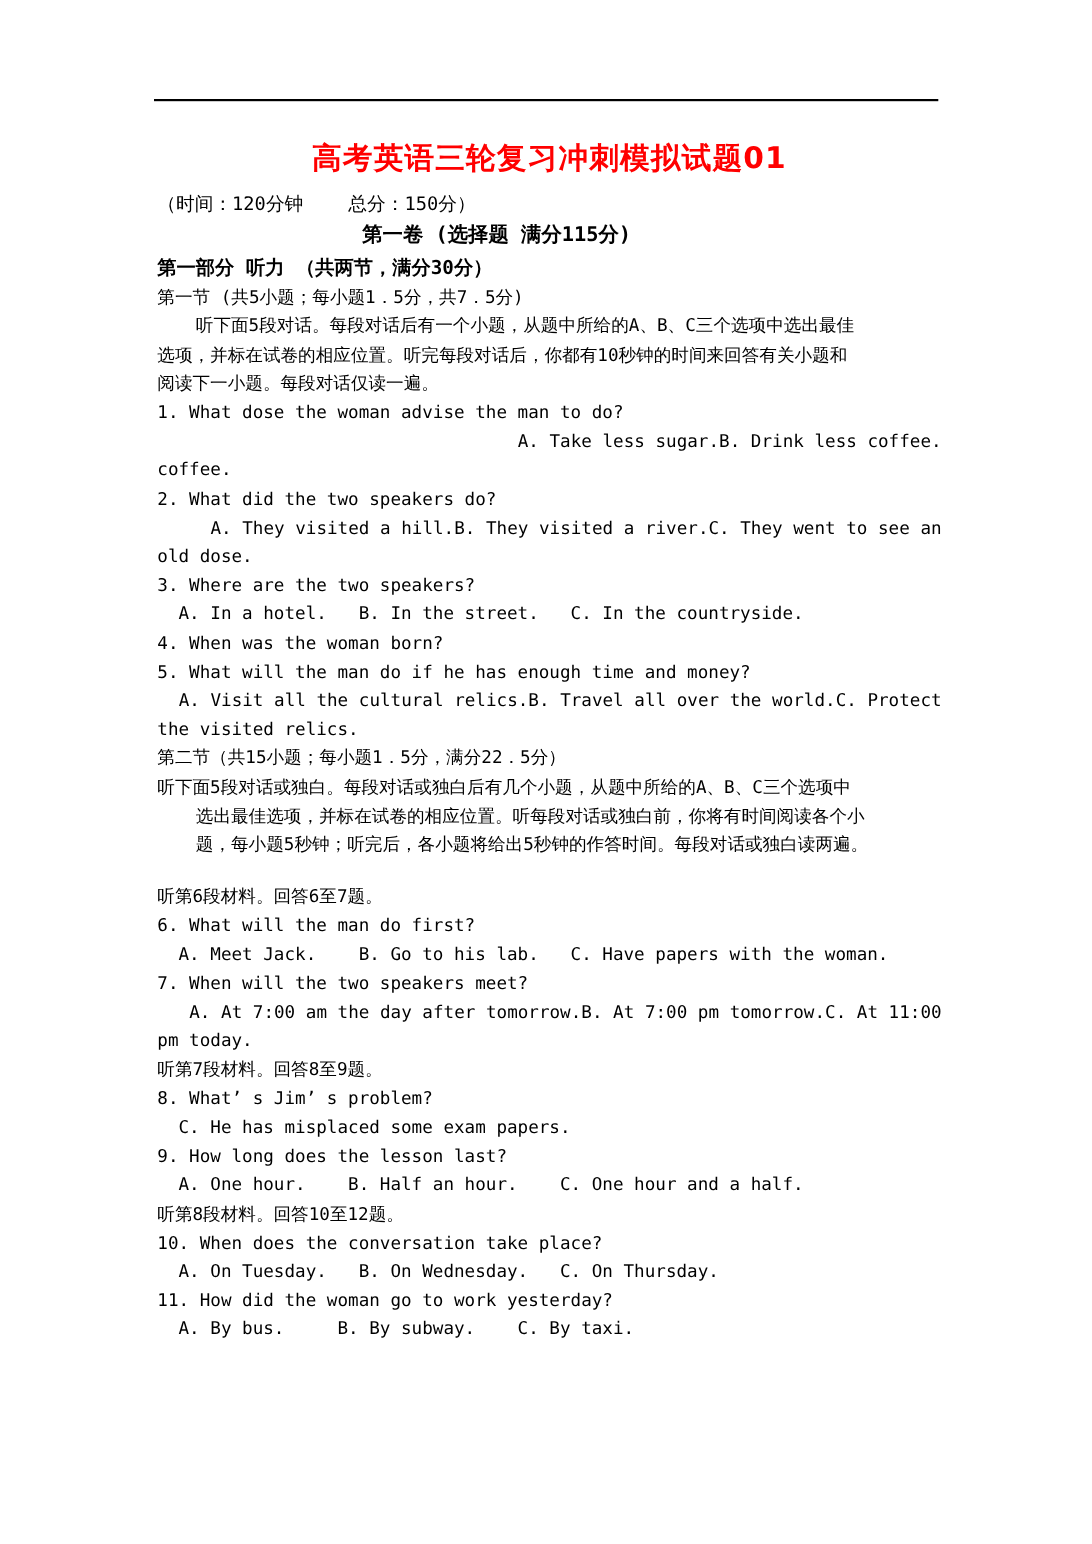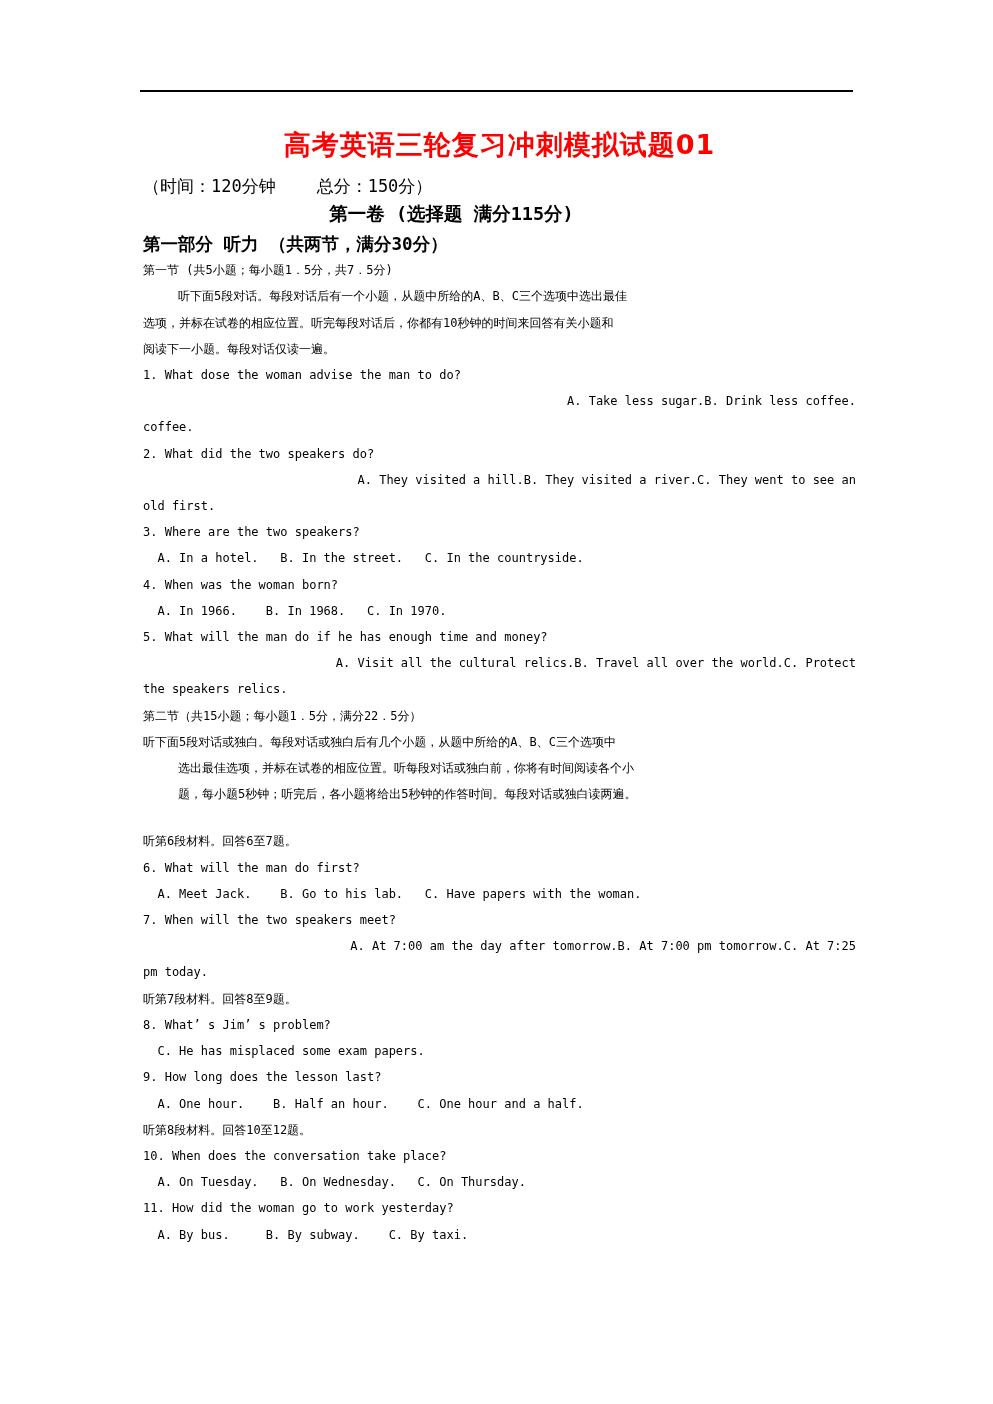--- a/index.html
+++ b/index.html
@@ -52,21 +52,21 @@
     font-size: 18.5px;
     line-height: 25px;
     text-align: center;
     transform: translateX(-48px);
     white-space: pre;
   }
   .body-lines {
     margin-top: 5px;
   }
   .line {
-    font-size: 12px;
+    font-size: 16px;
     line-height: 26.2px;
     white-space: pre;
   }
   .b   { font-weight: 700; }
   .big { font-size: 17.5px; }
   .ind2 { padding-left: 35px; }
   .blank { height: 21px; line-height: 21px; }
   .spread {
     display: flex;
     justify-content: flex-end;
@@ -97,38 +97,37 @@
         <div class="line b big">第一部分 听力 （共两节，满分30分）</div>
         <div class="line">第一节 (共5小题；每小题1．5分，共7．5分)</div>
         <div class="line ind2">听下面5段对话。每段对话后有一个小题，从题中所给的A、B、C三个选项中选出最佳</div>
         <div class="line">选项，并标在试卷的相应位置。听完每段对话后，你都有10秒钟的时间来回答有关小题和</div>
         <div class="line">阅读下一小题。每段对话仅读一遍。</div>
         <div class="line">1. What dose the woman advise the man to do?</div>
         <div class="line spread"><span>A. Take less sugar.</span><span>B. Drink less coffee.</span></div>
         <div class="line">coffee.</div>
         <div class="line">2. What did the two speakers do?</div>
         <div class="line spread"><span>A. They visited a hill.</span><span>B. They visited a river.</span><span>C. They went to see an</span></div>
-        <div class="line">old first.</div>
+        <div class="line">old dose.</div>
         <div class="line">3. Where are the two speakers?</div>
         <div class="line">  A. In a hotel.   B. In the street.   C. In the countryside.</div>
         <div class="line">4. When was the woman born?</div>
-        <div class="line">  A. In 1966.    B. In 1968.   C. In 1970.</div>
         <div class="line">5. What will the man do if he has enough time and money?</div>
         <div class="line spread"><span>A. Visit all the cultural relics.</span><span>B. Travel all over the world.</span><span>C. Protect</span></div>
-        <div class="line">the speakers relics.</div>
+        <div class="line">the visited relics.</div>
         <div class="line">第二节（共15小题；每小题1．5分，满分22．5分）</div>
         <div class="line">听下面5段对话或独白。每段对话或独白后有几个小题，从题中所给的A、B、C三个选项中</div>
         <div class="line ind2">选出最佳选项，并标在试卷的相应位置。听每段对话或独白前，你将有时间阅读各个小</div>
         <div class="line ind2">题，每小题5秒钟；听完后，各小题将给出5秒钟的作答时间。每段对话或独白读两遍。</div>
         <div class="line blank"></div>
         <div class="line">听第6段材料。回答6至7题。</div>
         <div class="line">6. What will the man do first?</div>
         <div class="line">  A. Meet Jack.    B. Go to his lab.   C. Have papers with the woman.</div>
         <div class="line">7. When will the two speakers meet?</div>
-        <div class="line spread"><span>A. At 7:00 am the day after tomorrow.</span><span>B. At 7:00 pm tomorrow.</span><span>C. At 7:25</span></div>
+        <div class="line spread"><span>A. At 7:00 am the day after tomorrow.</span><span>B. At 7:00 pm tomorrow.</span><span>C. At 11:00</span></div>
         <div class="line">pm today.</div>
         <div class="line">听第7段材料。回答8至9题。</div>
         <div class="line">8. What’ s Jim’ s problem?</div>
         <div class="line">  C. He has misplaced some exam papers.</div>
         <div class="line">9. How long does the lesson last?</div>
         <div class="line">  A. One hour.    B. Half an hour.    C. One hour and a half.</div>
         <div class="line">听第8段材料。回答10至12题。</div>
         <div class="line">10. When does the conversation take place?</div>
         <div class="line">  A. On Tuesday.   B. On Wednesday.   C. On Thursday.</div>
         <div class="line">11. How did the woman go to work yesterday?</div>

